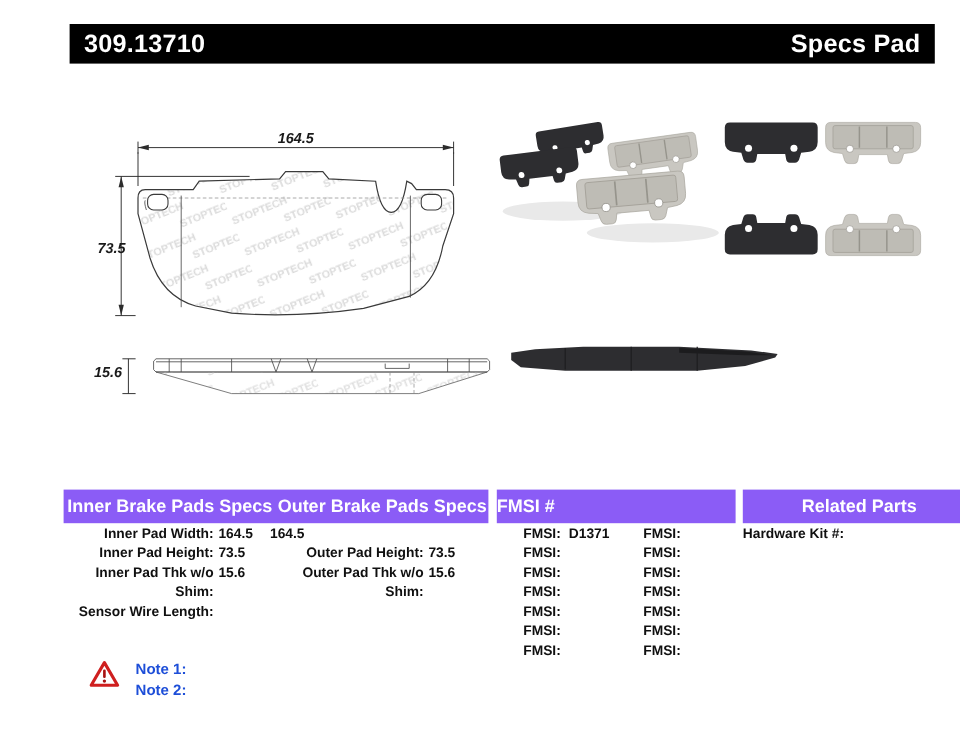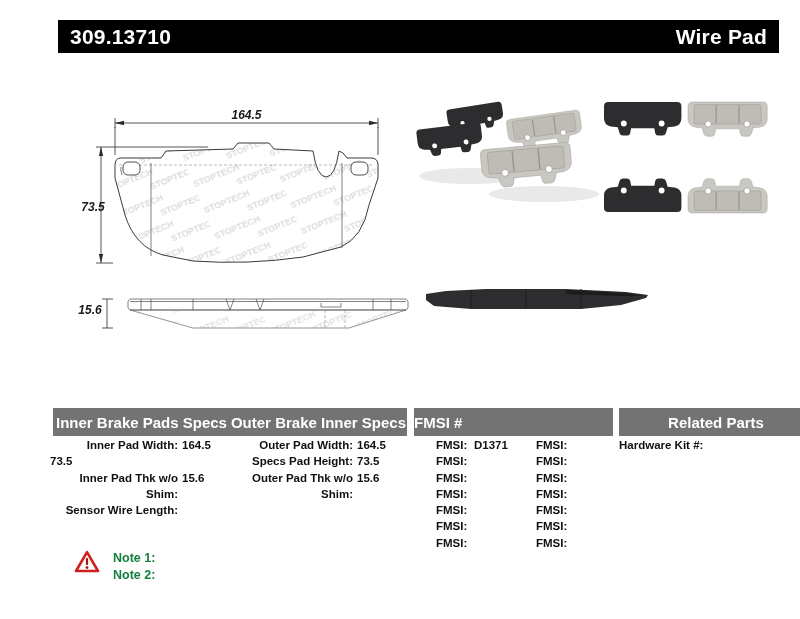--- a/index.html
+++ b/index.html
@@ -8,21 +8,21 @@
 
   
   .hdr{position:absolute;left:40px;top:20px;width:721px;height:33px;background:#000;
        color:#fff;display:flex;justify-content:space-between;align-items:center;
        padding:0 12px;box-sizing:border-box;font-weight:bold;font-size:21px;letter-spacing:.2px;}
 
   
   .abs{position:absolute;}
 
   
-  .bar{position:absolute;top:408px;height:28px;background:#737373;color:#fff;
+  .bar{position:absolute;top:408px;height:28px;background:#8b5cf6;color:#fff;
        display:flex;align-items:center;box-sizing:border-box;font-weight:bold;font-size:15px;}
   .bar1{left:35px;width:354px;}
   .bar1 span{flex:1;text-align:center;}
   .bar2{left:396px;width:199px;justify-content:flex-start;}
   .bar3{left:601px;width:194px;justify-content:center;}
 
   
   .specs{position:absolute;top:437px;font-size:11.5px;font-weight:bold;color:#101010;
          line-height:16.3px;}
   .inner{left:28px;}
@@ -33,21 +33,21 @@
 
   .fmsi{left:390px;}
   .fmsi-row{display:flex;padding-left:28px;}
   .fmsi-cell{width:100px;display:flex;}
   .fmsi-cell .lbl{width:38px;}
 
   .related{left:601px;}
   .related .spec-row .lbl{width:auto;text-align:center;}
 
   
-  .note-line{position:absolute;left:95px;font-weight:bold;font-size:12.5px;color:#15803d;}
+  .note-line{position:absolute;left:95px;font-weight:bold;font-size:12.5px;color:#1d4ed8;}
 
   
   .oline{fill:url(#wm);stroke:#3a3a3a;stroke-width:1;}
   .thin{stroke:#4a4a4a;stroke-width:0.7;fill:none;}
   .dim{stroke:#2c2c2c;stroke-width:0.8;fill:none;}
   .dim-arrow{fill:#2c2c2c;stroke:none;}
   .dim-text{font:italic bold 12px "Liberation Sans",sans-serif;fill:#1a1a1a;}
   .wm-text{font:bold 9px "Liberation Sans",sans-serif;fill:#dadada;}
   .hole{fill:#ffffff;stroke:#3a3a3a;stroke-width:0.9;}
   .dash{stroke:#8a8a8a;stroke-width:0.6;stroke-dasharray:3 2;fill:none;}
@@ -79,21 +79,21 @@
         <line x1="32" y1="4" x2="32" y2="24" stroke="#96948c" stroke-width="1.4"></line>
         <line x1="58" y1="4" x2="58" y2="24" stroke="#96948c" stroke-width="1.4"></line>
         <circle cx="23" cy="25" r="3.4" fill="#ffffff" stroke="#8e8c85" stroke-width="0.6"></circle>
         <circle cx="67" cy="25" r="3.4" fill="#ffffff" stroke="#8e8c85" stroke-width="0.6"></circle>
       </g>
     </defs>
   </svg>
 
   <header class="hdr">
     <span>309.13710</span>
-    <span>Wire Pad</span>
+    <span>Specs Pad</span>
   </header>
 
   <svg class="abs" style="left:55px;top:105px" width="340" height="165" viewBox="0 0 340 165">
 
     <line class="dim" x1="42" y1="22" x2="42" y2="50"></line>
     <line class="dim" x1="305" y1="22" x2="305" y2="50"></line>
     <line class="dim" x1="42" y1="18" x2="305" y2="18"></line>
     <line class="dim" x1="42" y1="13" x2="42" y2="23"></line>
     <line class="dim" x1="305" y1="13" x2="305" y2="23"></line>
     <path class="dim-arrow" d="M42 18 L51 15.7 L51 20.3 Z"></path>
@@ -165,54 +165,54 @@
   <svg class="abs" style="left:398px;top:284px" width="250" height="34" viewBox="0 0 250 34">
     <path class="pad-dark-fill" d="M10 10 L10 16 L18 22 L55 25 L165 25 L205 21 L230 14 L232 11 L210 8 L150 5 L70 5 L30 7 Z"></path>
     <path d="M150 6 L205 9 L228 12 L205 12 L150 10 Z" fill="#1c1c1e"></path>
     <line x1="55" y1="6" x2="55" y2="24" stroke="#1e1e20" stroke-width="1"></line>
     <line x1="110" y1="5" x2="110" y2="25" stroke="#1e1e20" stroke-width="1"></line>
     <line x1="165" y1="5" x2="165" y2="25" stroke="#1e1e20" stroke-width="1"></line>
   </svg>
 
   <div class="bar bar1">
     <span>Inner Brake Pads Specs</span>
-    <span>Outer Brake Inner Specs</span>
+    <span>Outer Brake Pads Specs</span>
   </div>
   <div class="bar bar2">
     <span>FMSI #</span>
   </div>
   <div class="bar bar3">
     <span>Related Parts</span>
   </div>
 
   <div class="specs inner">
     <div class="spec-row">
       <span class="lbl">Inner Pad Width:</span>
       <span class="val">164.5</span>
     </div>
     <div class="spec-row">
+      <span class="lbl">Inner Pad Height:</span>
       <span class="val">73.5</span>
     </div>
     <div class="spec-row">
       <span class="lbl">Inner Pad Thk w/o Shim:</span>
       <span class="val">15.6</span>
     </div>
     <div class="spec-row">
       <span class="lbl">Sensor Wire Length:</span>
       <span class="val"></span>
     </div>
   </div>
 
   <div class="specs outer">
     <div class="spec-row">
-      <span class="lbl">Outer Pad Width:</span>
       <span class="val">164.5</span>
     </div>
     <div class="spec-row">
-      <span class="lbl">Specs Pad Height:</span>
+      <span class="lbl">Outer Pad Height:</span>
       <span class="val">73.5</span>
     </div>
     <div class="spec-row">
       <span class="lbl">Outer Pad Thk w/o Shim:</span>
       <span class="val">15.6</span>
     </div>
   </div>
 
   <div class="specs fmsi">
     <div class="fmsi-row">

